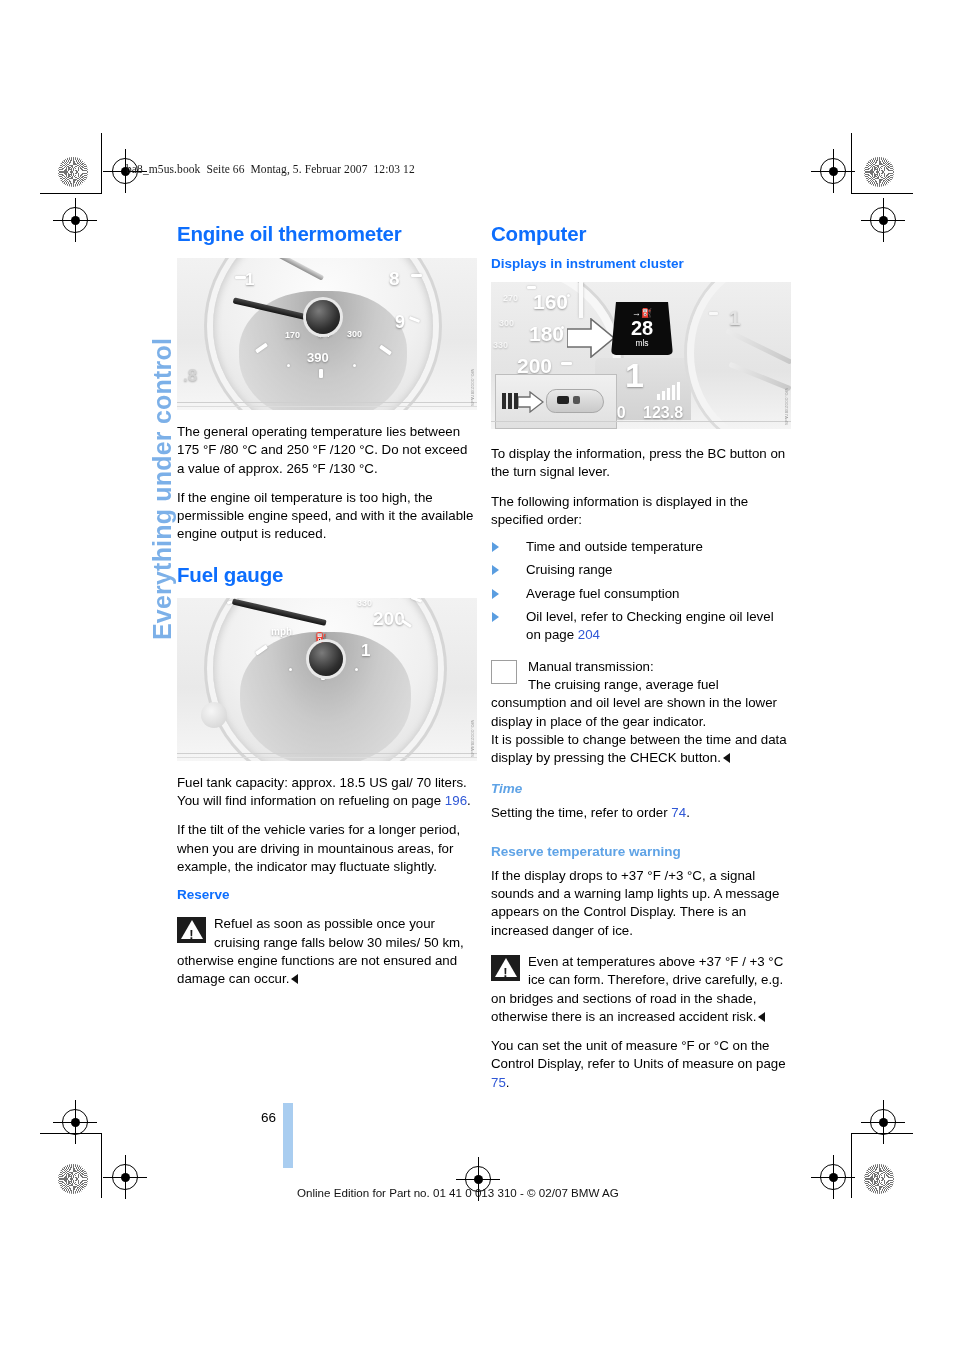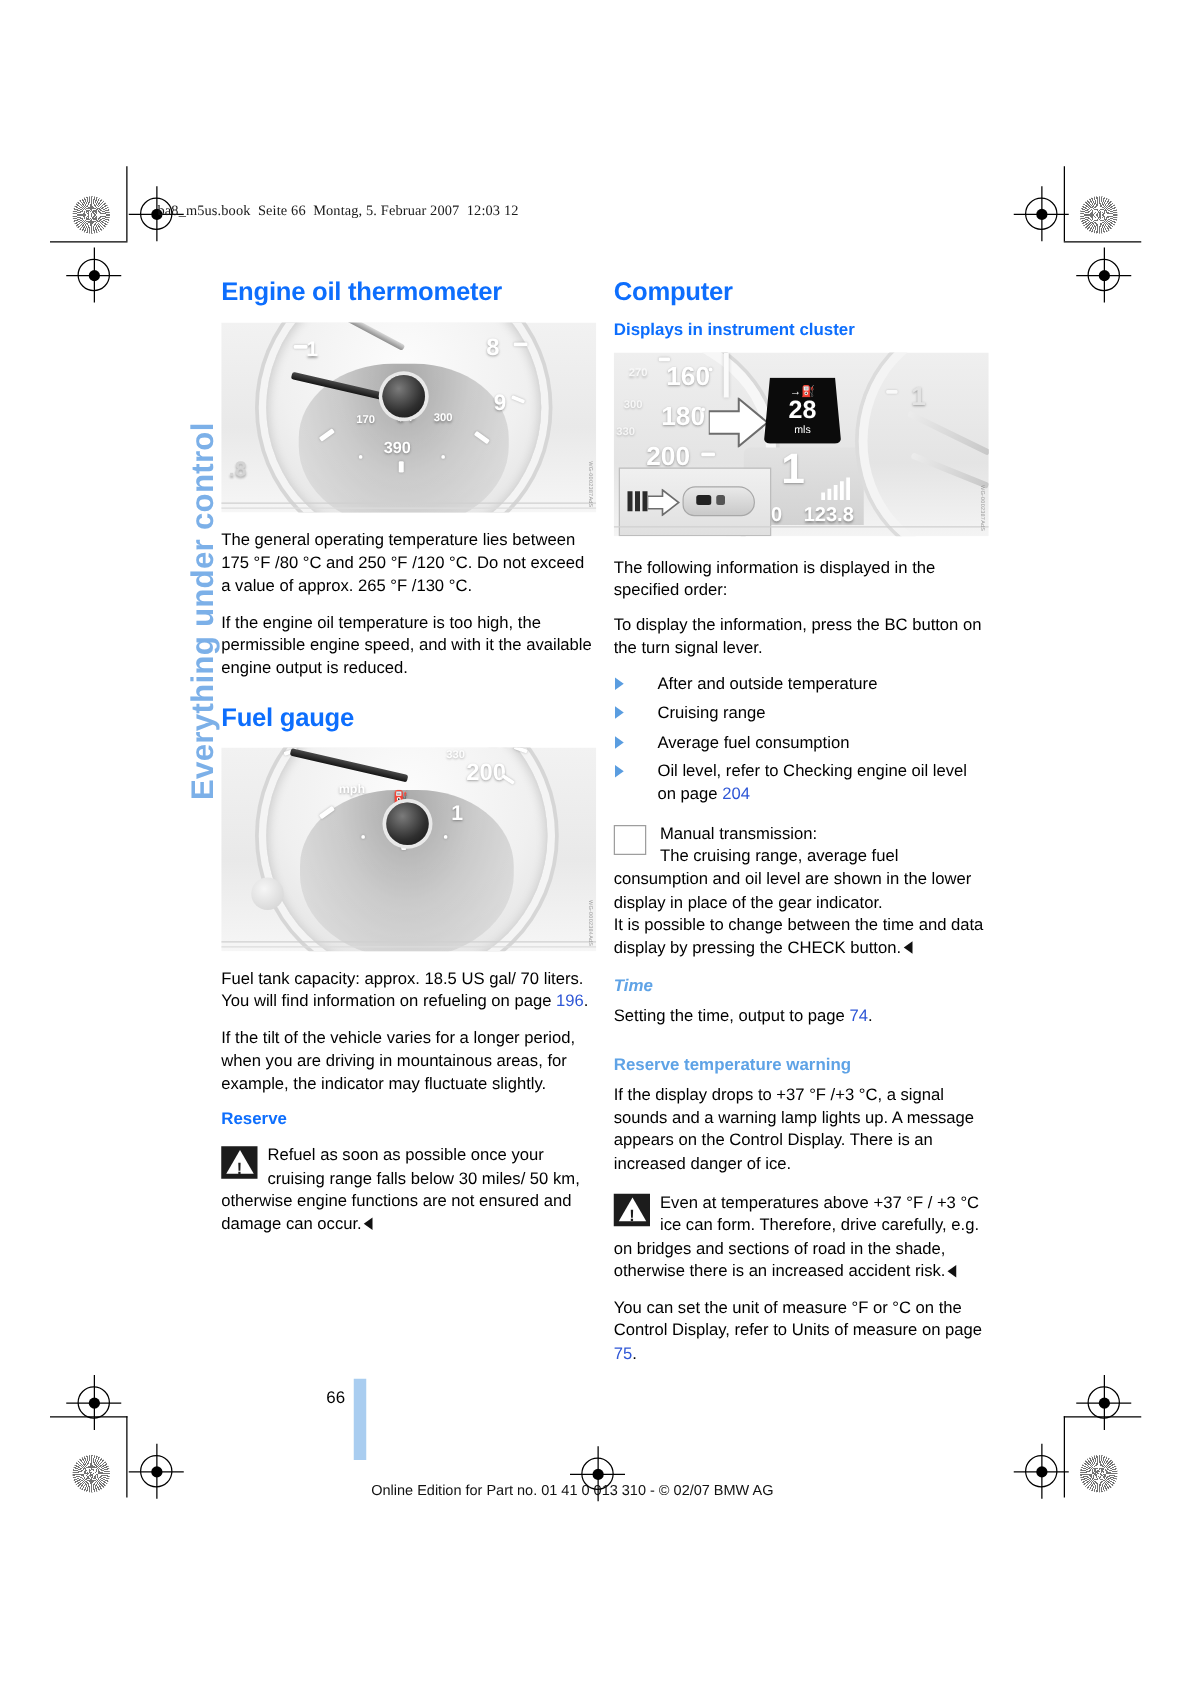--- a/index.html
+++ b/index.html
@@ -551,27 +551,27 @@
             <span style="position:absolute; left:10px; top:6px; width:12px; height:8px; background:#222; border-radius:2px;"></span>
             <span style="position:absolute; left:26px; top:6px; width:7px; height:8px; background:#555; border-radius:2px;"></span>
           </div>
         </div>
 
         <div class="baseline"></div>
       </div>
       <div class="fig-credit">WG-0002387AdS</div>
     </div>
 
+    <p class="body">To display the information, press the BC button on the turn signal lever.</p>
     <p class="body" style="margin-bottom:9px;">The following information is displayed in the specified order:</p>
-    <p class="body">To display the information, press the BC button on the turn signal lever.</p>
 
     <ul class="bullets">
       <li>
         <span class="tri"></span>
-        <span>After and outside temperature</span>
+        <span>Time and outside temperature</span>
       </li>
       <li>
         <span class="tri"></span>
         <span>Cruising range</span>
       </li>
       <li>
         <span class="tri"></span>
         <span>Average fuel consumption</span>
       </li>
       <li>
@@ -584,21 +584,21 @@
       <div class="glyph">
           <div class="tri-outline"></div>
         </div>
       <span>Manual transmission:</span><br>
       <span>The cruising range, average fuel consumption and oil level are shown in the lower display in place of the gear indicator.</span>
       <div style="clear:both;"></div>
       <span>It is possible to change between the time and data display by pressing the CHECK button.</span><span class="endmark"></span>
     </div>
 
     <h2 class="sub pale" style="margin-top:14px;font-style:italic;">Time</h2>
-    <p class="body"><span>Setting the time, output to page </span><span class="ref">74</span><span>.</span></p>
+    <p class="body"><span>Setting the time, refer to order </span><span class="ref">74</span><span>.</span></p>
 
     <h2 class="sub pale spaced">Reserve temperature warning</h2>
     <p class="body">If the display drops to +37 °F /+3 °C, a signal sounds and a warning lamp lights up. A message appears on the Control Display. There is an increased danger of ice.</p>
 
     <div class="noteblock">
       <div class="glyph">
           <div class="warn-icon"></div>
         </div>
       <span>Even at temperatures above +37 °F / +3 °C ice can form. Therefore, drive carefully, e.g. on bridges and sections of road in the shade, otherwise there is an increased accident risk.</span><span class="endmark"></span>
     </div>

